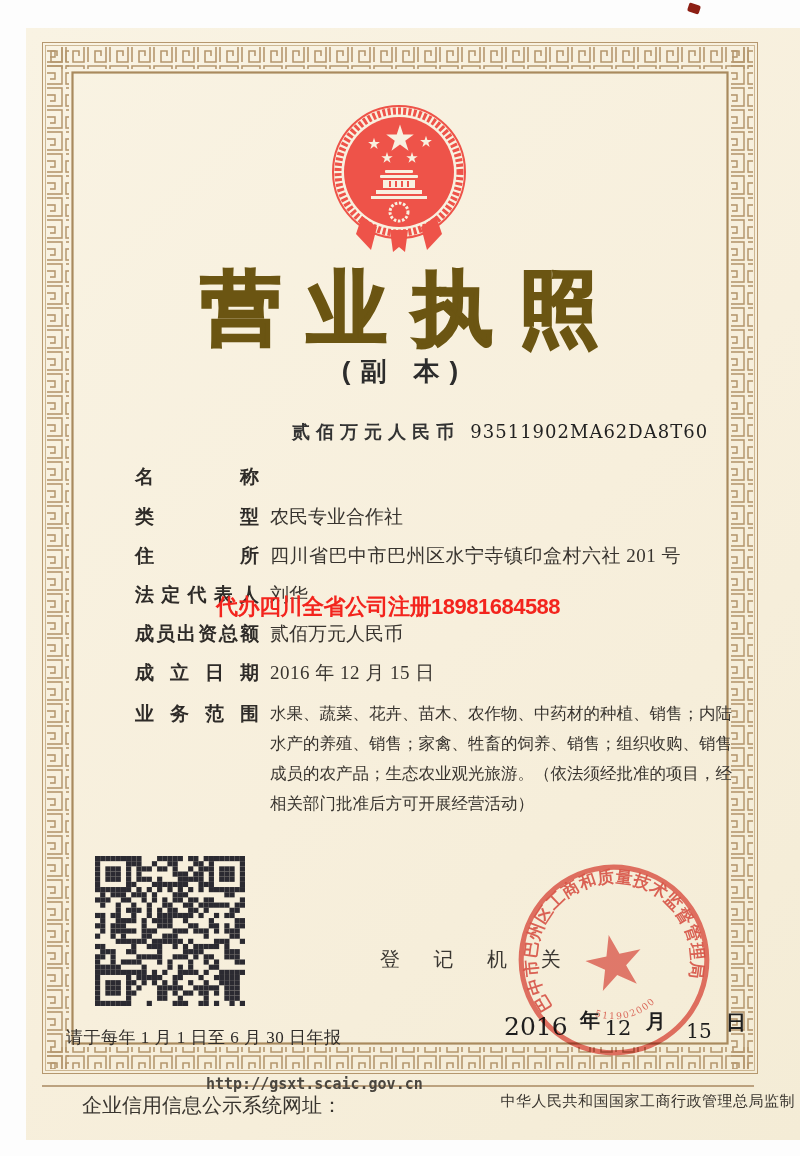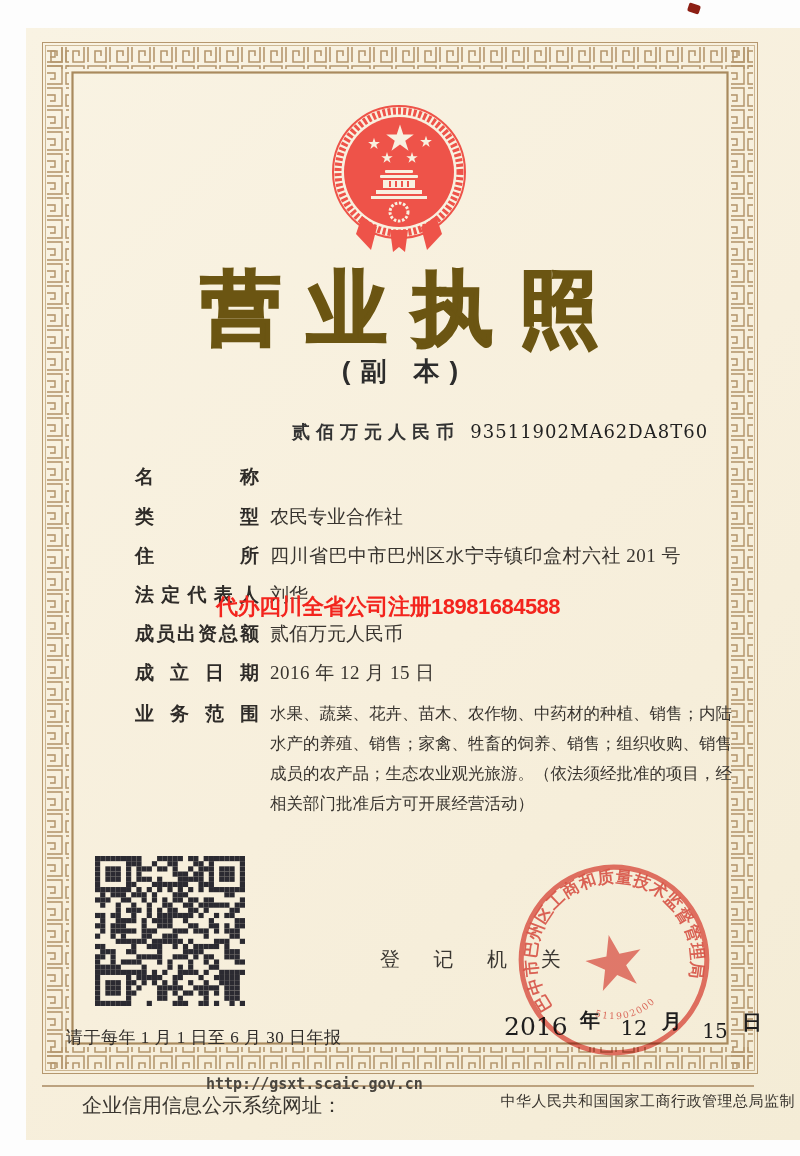--- a/index.html
+++ b/index.html
@@ -52,21 +52,21 @@
     color:#3a3732; letter-spacing:14px; white-space:nowrap; }
 
   .seal { position:absolute; left:486px; top:830px; width:204px; height:204px;
     z-index:5; mix-blend-mode:multiply; transform:rotate(-12deg); opacity:0.92; }
 
   .issue-date { position:absolute; left:478px; top:978px; z-index:4;
     white-space:nowrap; color:#1e1e1e; }
   .issue-date span { display:inline-block; }
   .d-year  { font-family:"DejaVu Serif", serif; font-size:25px; transform:translateY(6px); }
   .d-u1    { font-size:20px; font-weight:700; margin-left:8px; transform:translateY(-2px); }
-  .d-month { font-family:"DejaVu Serif", serif; font-size:21px; margin-left:16px; transform:translateY(6px); }
+  .d-month { font-family:"DejaVu Serif", serif; font-size:21px; transform:translateY(6px); }
   .d-u2    { font-size:20px; font-weight:700; margin-left:10px; transform:translateY(-1px); }
   .d-day   { font-family:"DejaVu Serif", serif; font-size:20px; margin-left:16px; transform:translateY(9px); }
   .d-u3    { font-size:20px; font-weight:700; margin-left:10px; transform:translateY(0px); }
 
   .scan-line { position:absolute; left:16px; top:1057px; width:712px; height:2px;
     background:#b2946e; opacity:0.85; }
   .gsxt-url { position:absolute; left:180px; top:1047px; font-size:15px;
     font-weight:700; color:#4a463f; font-family:"DejaVu Sans Mono", monospace;
     letter-spacing:0px; z-index:3; }
 

